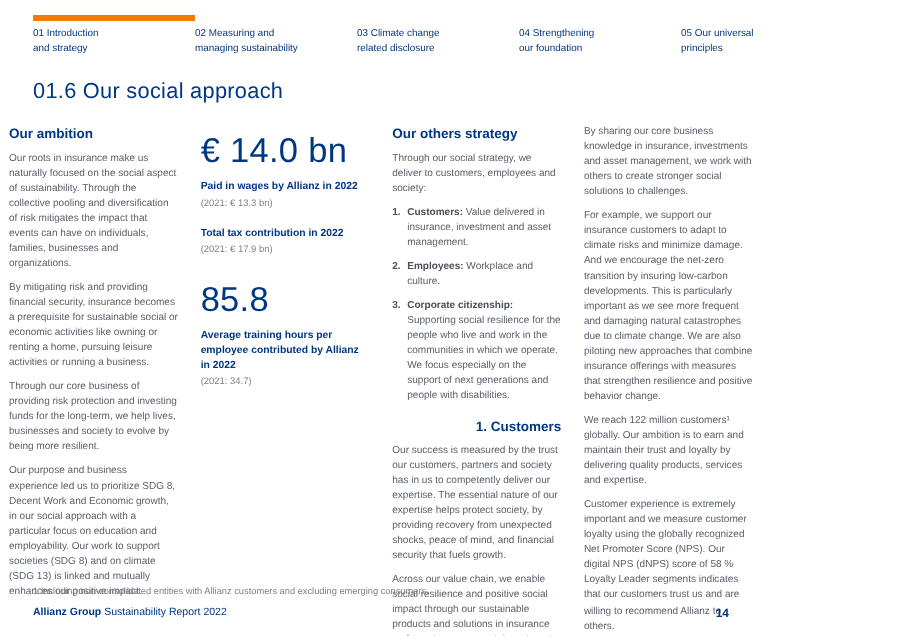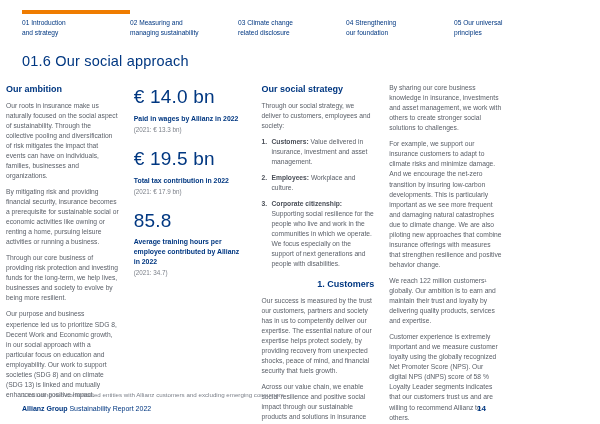--- a/index.html
+++ b/index.html
@@ -34,21 +34,21 @@
   }
   .col { font-size: 6.7px; line-height: 1.5; color: #5b6069; }
   .col-heading {
     font-size: 9px; font-weight: bold; color: #003781; margin-bottom: 4px;
   }
   .col p { margin-bottom: 6px; }
 
   
   .stat { margin-bottom: 11px; }
   .stat-value {
-    font-size: 19px; color: #003781; font-weight: 400; letter-spacing: 0.2px;
+    font-size: 23px; color: #003781; font-weight: 400; letter-spacing: 0.2px;
     margin-bottom: 2px;
   }
   .stat-label {
     font-size: 6.9px; font-weight: bold; color: #003781; line-height: 1.45;
   }
   .stat-prior { font-size: 6.3px; color: #7a7f88; margin-top: 1px; }
 
   
   .num-list { margin-bottom: 4px; }
   .num-item { display: flex; margin-bottom: 6px; }
@@ -121,33 +121,32 @@
       <p>Our purpose and business experience led us to prioritize SDG 8, Decent Work and Economic growth, in our social approach with a particular focus on education and employability. Our work to support societies (SDG 8) and on climate (SDG 13) is linked and mutually enhances our positive impact.</p>
     </div>
 
     <div class="col">
       <div class="stat">
         <div class="stat-value">€ 14.0 bn</div>
         <div class="stat-label">Paid in wages by Allianz in 2022</div>
         <div class="stat-prior">(2021: € 13.3 bn)</div>
       </div>
       <div class="stat">
-        <div class="stat-value">€ 19.5 bn</div>
         <div class="stat-label">Total tax contribution in 2022</div>
         <div class="stat-prior">(2021: € 17.9 bn)</div>
       </div>
       <div class="stat">
         <div class="stat-value">85.8</div>
         <div class="stat-label">Average training hours per employee contributed by Allianz in 2022</div>
         <div class="stat-prior">(2021: 34.7)</div>
       </div>
     </div>
 
     <div class="col">
-      <div class="col-heading">Our social strategy</div>
+      <div class="col-heading">Our others strategy</div>
       <p>Through our social strategy, we deliver to customers, employees and society:</p>
       <div class="num-list">
         <div class="num-item">
           <span class="num-marker">1.</span>
           <span><b class="num-term">Customers:</b><span> Value delivered in insurance, investment and asset management.</span></span>
         </div>
         <div class="num-item">
           <span class="num-marker">2.</span>
           <span><b class="num-term">Employees:</b><span> Workplace and culture.</span></span>
         </div>

